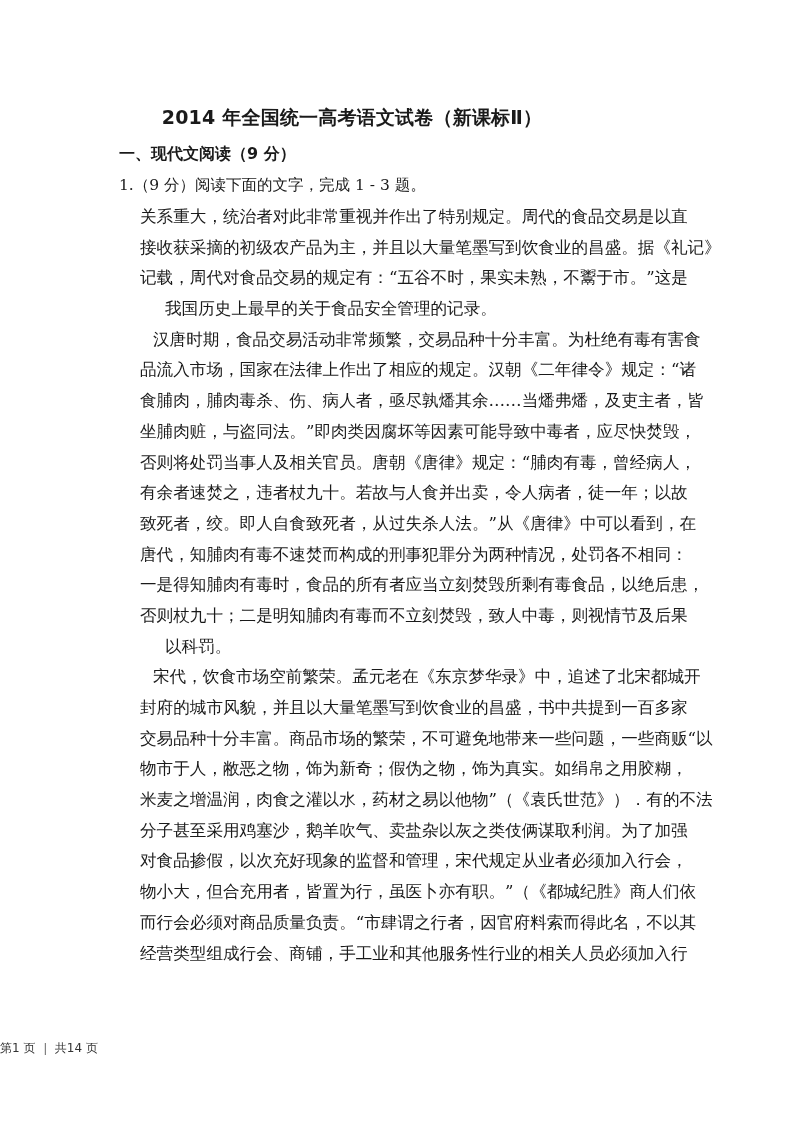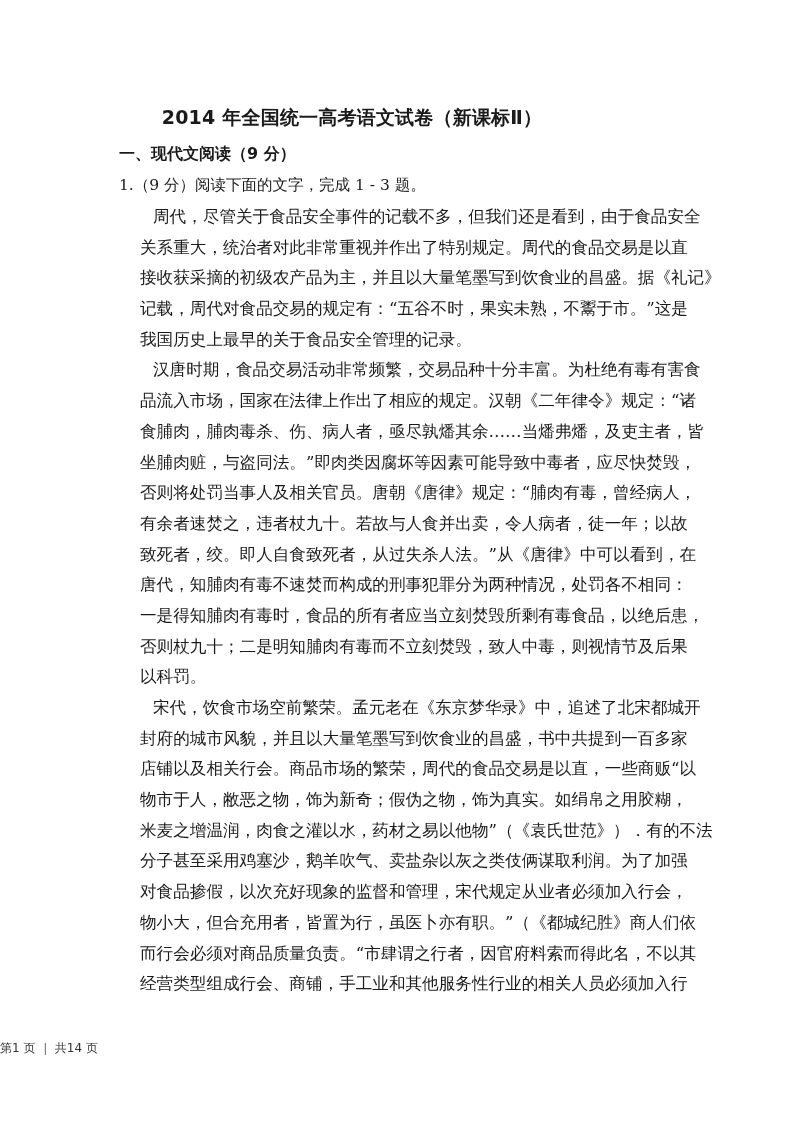--- a/index.html
+++ b/index.html
@@ -9,54 +9,53 @@
            font-family: "DejaVu Sans", "Liberation Sans", sans-serif; font-weight: bold;
            font-size: 19px; line-height: 26px; letter-spacing: 0.2px; }
   .section { position: absolute; top: 142px; left: 119px;
              font-family: "DejaVu Sans", "Liberation Sans", sans-serif; font-weight: bold;
              font-size: 16px; line-height: 24px; }
   .question { position: absolute; top: 173px; left: 119px; font-size: 15.5px; line-height: 24px; }
   .body { position: absolute; top: 202px; left: 140px; width: 536px; }
   .line { height: 30.7px; line-height: 30.7px; font-size: 16.6px; white-space: nowrap;
           letter-spacing: 0; text-align: justify; text-align-last: justify; }
   .line.indent { padding-left: 13px; }
-  .line.last { text-align-last: left; }
+  .line.last { text-align-last: left; margin-left: 25px; }
   .footer { position: absolute; top: 1040px; left: 0; width: 793px; 
             font-family: "DejaVu Sans", "Liberation Sans", sans-serif; font-size: 12px; color: #333; }
 </style>
 </head>
 <body>
 
 <div class="title">2014 年全国统一高考语文试卷（新课标Ⅱ）</div>
 <div class="section">一、现代文阅读（9 分）</div>
 <div class="question">1.（9 分）阅读下面的文字，完成 1 - 3 题。</div>
 
 <div class="body">
 
-  <div class="line indent">周代，尽管关于食品安全事件的记载不多，但我们还是看到，由于食品安全</div>
   <div class="line">关系重大，统治者对此非常重视并作出了特别规定。周代的食品交易是以直</div>
   <div class="line">接收获采摘的初级农产品为主，并且以大量笔墨写到饮食业的昌盛。据《礼记》</div>
   <div class="line">记载，周代对食品交易的规定有：“五谷不时，果实未熟，不鬻于市。”这是</div>
   <div class="line last">我国历史上最早的关于食品安全管理的记录。</div>
 
   <div class="line indent">汉唐时期，食品交易活动非常频繁，交易品种十分丰富。为杜绝有毒有害食</div>
   <div class="line">品流入市场，国家在法律上作出了相应的规定。汉朝《二年律令》规定：“诸</div>
   <div class="line">食脯肉，脯肉毒杀、伤、病人者，亟尽孰燔其余……当燔弗燔，及吏主者，皆</div>
   <div class="line">坐脯肉赃，与盗同法。”即肉类因腐坏等因素可能导致中毒者，应尽快焚毁，</div>
   <div class="line">否则将处罚当事人及相关官员。唐朝《唐律》规定：“脯肉有毒，曾经病人，</div>
   <div class="line">有余者速焚之，违者杖九十。若故与人食并出卖，令人病者，徒一年；以故</div>
   <div class="line">致死者，绞。即人自食致死者，从过失杀人法。”从《唐律》中可以看到，在</div>
   <div class="line">唐代，知脯肉有毒不速焚而构成的刑事犯罪分为两种情况，处罚各不相同：</div>
   <div class="line">一是得知脯肉有毒时，食品的所有者应当立刻焚毁所剩有毒食品，以绝后患，</div>
   <div class="line">否则杖九十；二是明知脯肉有毒而不立刻焚毁，致人中毒，则视情节及后果</div>
   <div class="line last">以科罚。</div>
 
   <div class="line indent">宋代，饮食市场空前繁荣。孟元老在《东京梦华录》中，追述了北宋都城开</div>
   <div class="line">封府的城市风貌，并且以大量笔墨写到饮食业的昌盛，书中共提到一百多家</div>
-  <div class="line">店铺以及相关行会。商品市场的繁荣，周代的食品交易是以直，一些商贩“以</div>
+  <div class="line">交易品种十分丰富。商品市场的繁荣，不可避免地带来一些问题，一些商贩“以</div>
   <div class="line">物市于人，敝恶之物，饰为新奇；假伪之物，饰为真实。如绢帛之用胶糊，</div>
   <div class="line">米麦之增温润，肉食之灌以水，药材之易以他物”（《袁氏世范》）．有的不法</div>
   <div class="line">分子甚至采用鸡塞沙，鹅羊吹气、卖盐杂以灰之类伎俩谋取利润。为了加强</div>
   <div class="line">对食品掺假，以次充好现象的监督和管理，宋代规定从业者必须加入行会，</div>
   <div class="line">物小大，但合充用者，皆置为行，虽医卜亦有职。”（《都城纪胜》商人们依</div>
   <div class="line">而行会必须对商品质量负责。“市肆谓之行者，因官府料索而得此名，不以其</div>
   <div class="line">经营类型组成行会、商铺，手工业和其他服务性行业的相关人员必须加入行</div>
 </div>
 
 <div class="footer">第1 页 ｜ 共14 页</div>

